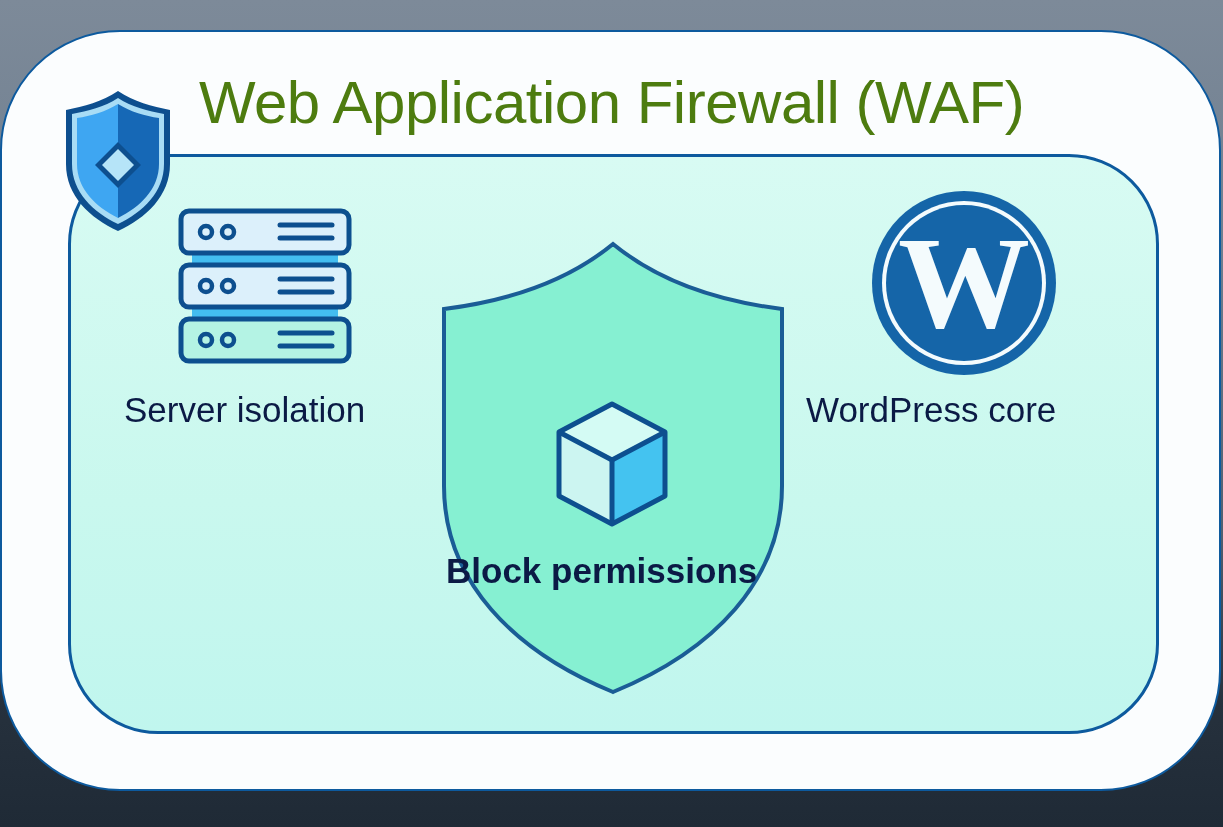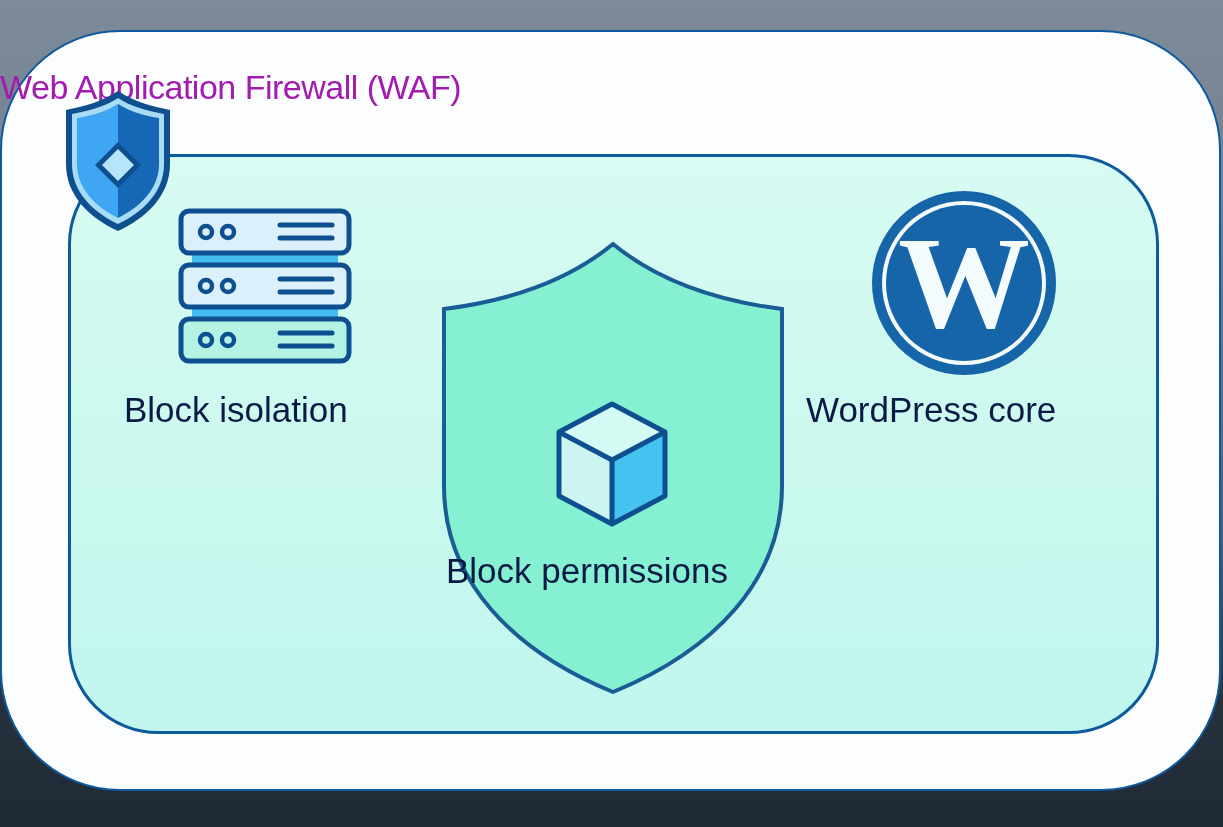--- a/index.html
+++ b/index.html
@@ -7,35 +7,35 @@
     width:1223px; height:827px; overflow:hidden; position:relative;
     background: linear-gradient(180deg, #7d8a99 0%, #6f7f90 30%, #4f5f70 65%, #26313d 85%, #1f2a36 100%);
     font-family: "Liberation Sans", sans-serif;
   }
   .outer-card {
     position:absolute; left:0; top:30px; width:1221px; height:761px;
     background:#fbfdfe; border:2px solid #0d5a9e; border-radius:120px;
     box-sizing:border-box;
   }
   .title {
-    position:absolute; left:0; right:0; top:68px; 
-    font-size:34px; color:#a21caf; letter-spacing:-0.5px;
+    position:absolute; left:0; right:0; top:68px; text-align:center;
+    font-size:60px; color:#4d7c0f; letter-spacing:-0.5px;
   }
   .inner-panel {
     position:absolute; left:68px; top:154px; width:1091px; height:580px;
     background: linear-gradient(180deg, #d8fbf3 0%, #c9f8ee 60%, #c0f6ee 100%);
     border:3px solid #0d5a9e; border-radius:90px; box-sizing:border-box;
   }
   .corner-shield { position:absolute; left:62px; top:86px; width:112px; height:148px; }
   .server-icon { position:absolute; left:178px; top:208px; width:174px; height:156px; }
   .label { position:absolute; font-size:35px; color:#0b1a45; white-space:nowrap; }
   .label-server { left:124px; top:390px; }
   .big-shield { position:absolute; left:438px; top:236px; width:350px; height:462px; }
   .cube-icon { position:absolute; left:553px; top:400px; width:118px; height:128px; }
-  .label-block { left:446px; top:551px; }
+  .label-block { left:446px; top:551px;font-weight:bold; }
   .wp-logo { position:absolute; left:870px; top:189px; width:188px; height:188px; }
   .label-wp { left:806px; top:390px; }
 </style>
 </head>
 <body>
 
 <div class="outer-card"></div>
 
 <div class="title">Web Application Firewall (WAF)</div>
 
@@ -68,21 +68,21 @@
   </g>
   <g stroke="#0d4f8f" stroke-width="5" stroke-linecap="round">
     <line x1="102" y1="17" x2="154" y2="17"></line>
       <line x1="102" y1="30" x2="154" y2="30"></line>
     <line x1="102" y1="71" x2="154" y2="71"></line>
       <line x1="102" y1="84" x2="154" y2="84"></line>
     <line x1="102" y1="125" x2="154" y2="125"></line>
       <line x1="102" y1="138" x2="154" y2="138"></line>
   </g>
 </svg>
-<div class="label label-server">Block isolation</div>
+<div class="label label-server">Server isolation</div>
 
 <svg class="big-shield" viewBox="0 0 350 462">
   <path d="M175 8 C 130 45, 70 65, 6 73 L 6 250 C 6 345, 75 415, 175 456 C 275 415, 344 345, 344 250 L 344 73 C 280 65, 220 45, 175 8 Z" fill="#86f0d2" stroke="#1a5d96" stroke-width="4"></path>
 </svg>
 
 <svg class="cube-icon" viewBox="0 0 118 128">
   <path d="M59 4 L 112 32 L 59 60 L 6 32 Z" fill="#d4fbf4"></path>
   <path d="M6 32 L 59 60 L 59 124 L 6 96 Z" fill="#ccf5f1"></path>
   <path d="M59 60 L 112 32 L 112 96 L 59 124 Z" fill="#44c3f0"></path>
   <g fill="none" stroke="#0d4f8f" stroke-width="5" stroke-linejoin="round">

